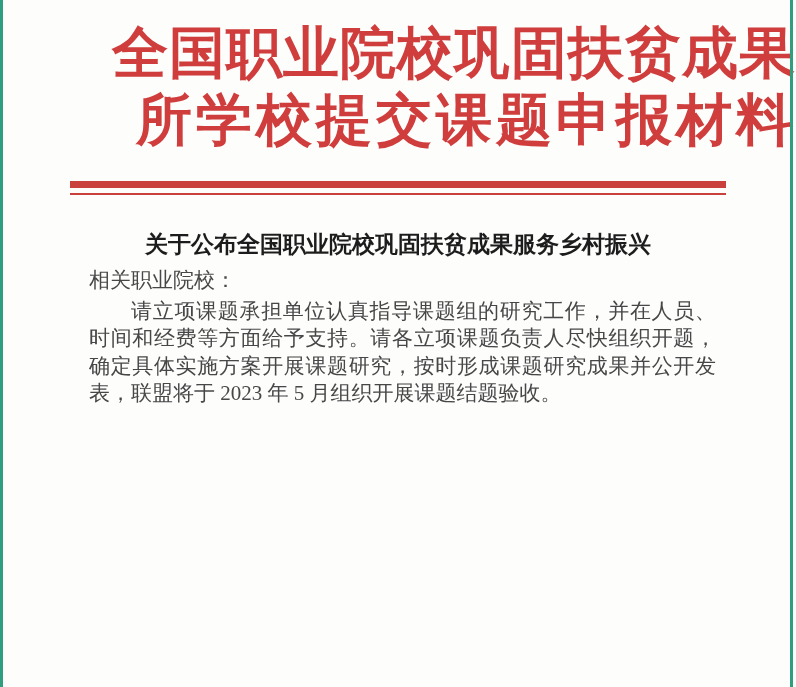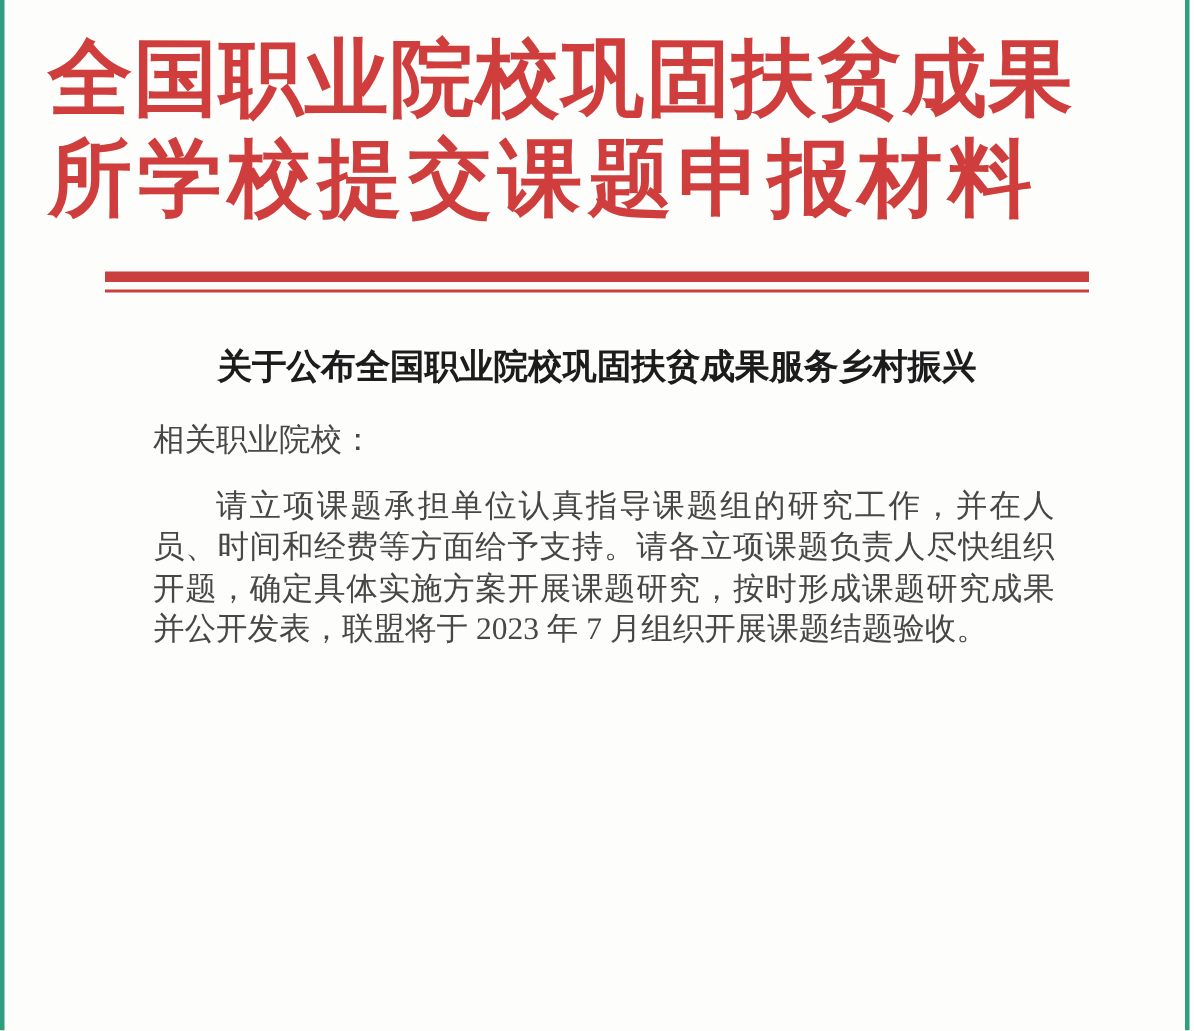--- a/index.html
+++ b/index.html
@@ -21,21 +21,21 @@
     width: 3px; height: 687px;
   }
   .edge-right {
     position: absolute;
     left: 790px; top: 0;
     width: 3px; height: 687px;
   }
   
   .masthead {
     padding-top: 20px;
-    text-align: left;
+    text-align: right;
     margin-left: 32px;
   }
   .masthead .title-line {
     font-weight: bold;
     font-size: 56px;
     line-height: 67px;
     letter-spacing: 1px;
     white-space: nowrap;
   }
   .masthead .title-line.second {
@@ -61,21 +61,21 @@
   
   .body-text {
     width: 633px;
     margin: 3px 0 0 86px;
     font-size: 21px;
     line-height: 27.6px;
     color: #474747;
     text-align: justify;
   }
   .body-text p {
-    margin: 16px;
+    margin: 3px;
     text-indent: 2em;
   }
   .body-text .salutation {
     text-indent: 0;
   }
 </style>
 </head>
 <body>
 
 <div class="edge-left" style="background: rgb(47, 158, 126);"></div>
@@ -90,14 +90,14 @@
   <div class="rule-thick" style="background: rgb(201, 64, 61);"></div>
   <div class="rule-thin" style="background: rgb(201, 64, 61);"></div>
 </div>
 
 <div class="heading">
   <div>关于公布全国职业院校巩固扶贫成果服务乡村振兴</div>
 </div>
 
 <div class="body-text">
   <p class="salutation">相关职业院校：</p>
-  <p>请立项课题承担单位认真指导课题组的研究工作，并在人员、时间和经费等方面给予支持。请各立项课题负责人尽快组织开题，确定具体实施方案开展课题研究，按时形成课题研究成果并公开发表，联盟将于 2023 年 7 月组织开展课题结题验收。</p>
+  <p>请立项课题承担单位认真指导课题组的研究工作，并在人员、时间和经费等方面给予支持。请各立项课题负责人尽快组织开题，确定具体实施方案开展课题研究，按时形成课题研究成果并公开发表，联盟将于 2023 年 5 月组织开展课题结题验收。</p>
 </div>
 
 </body></html>

